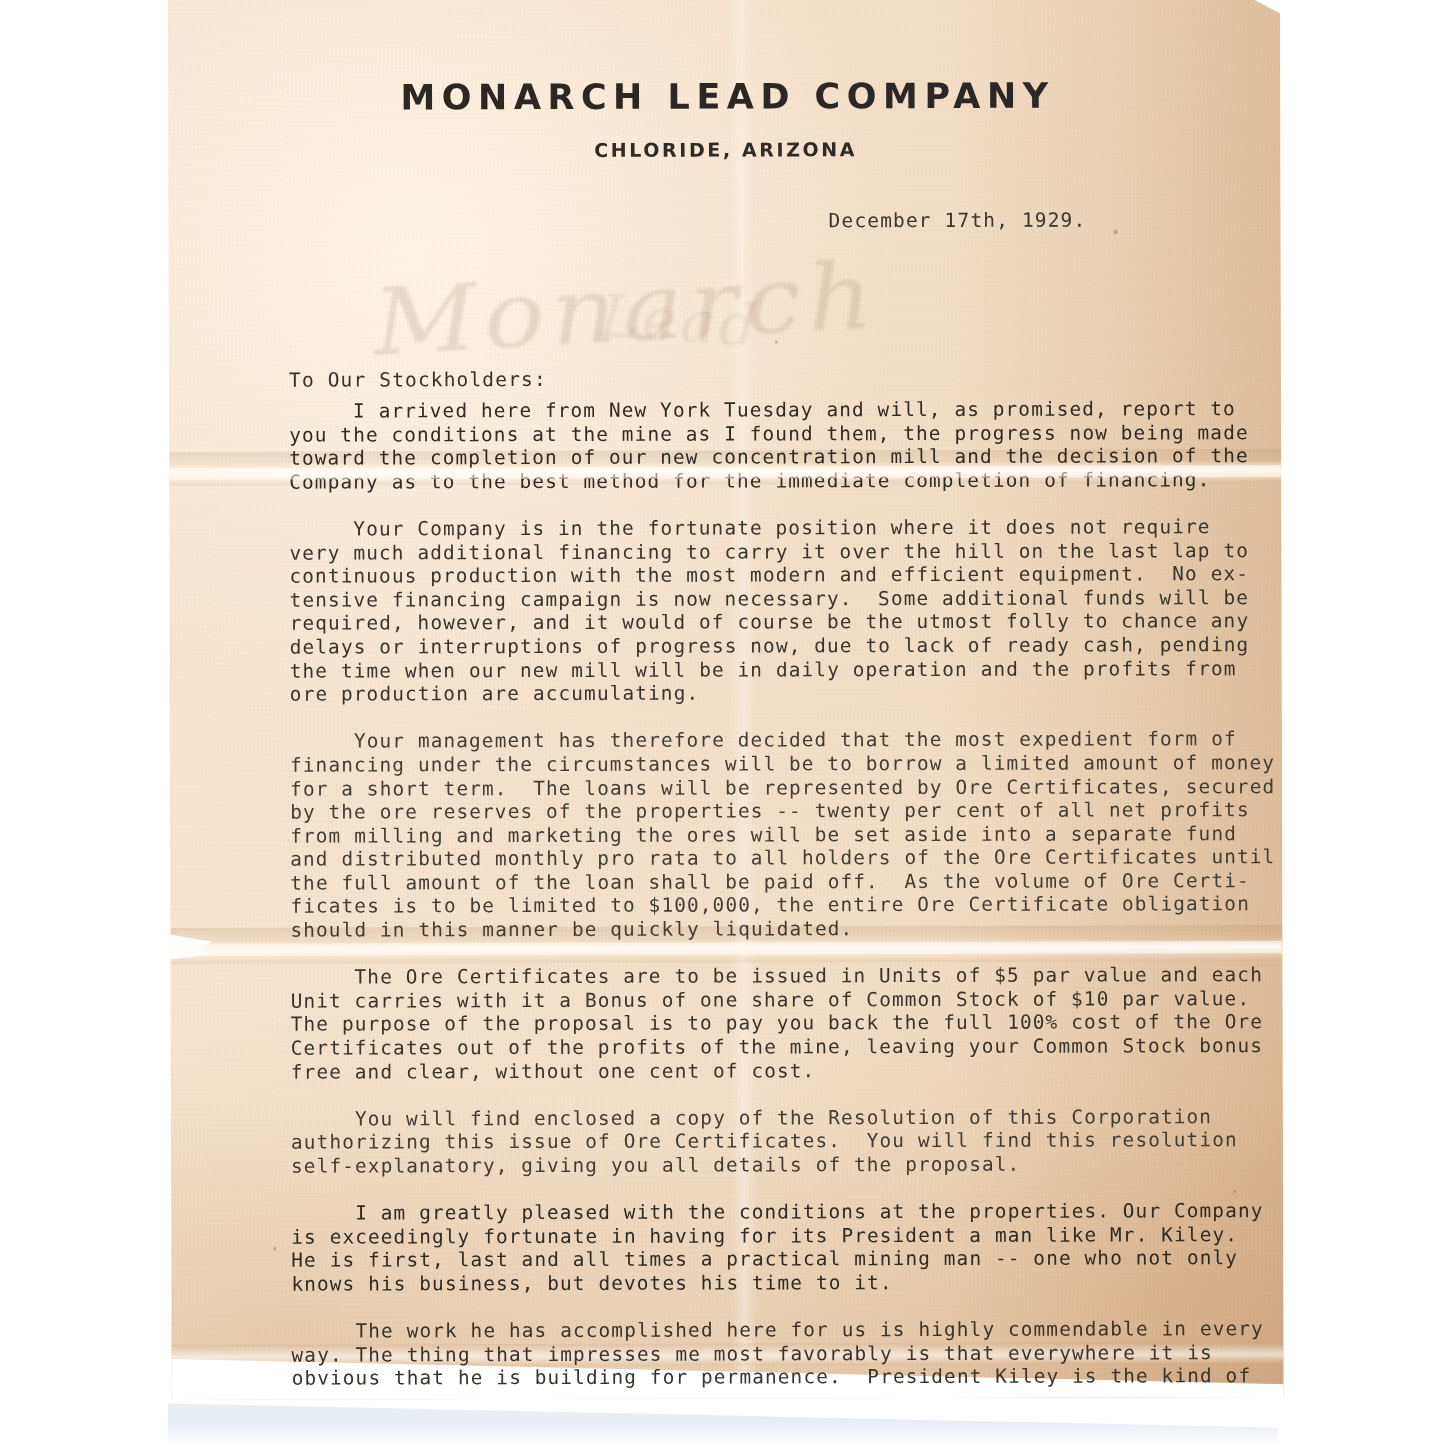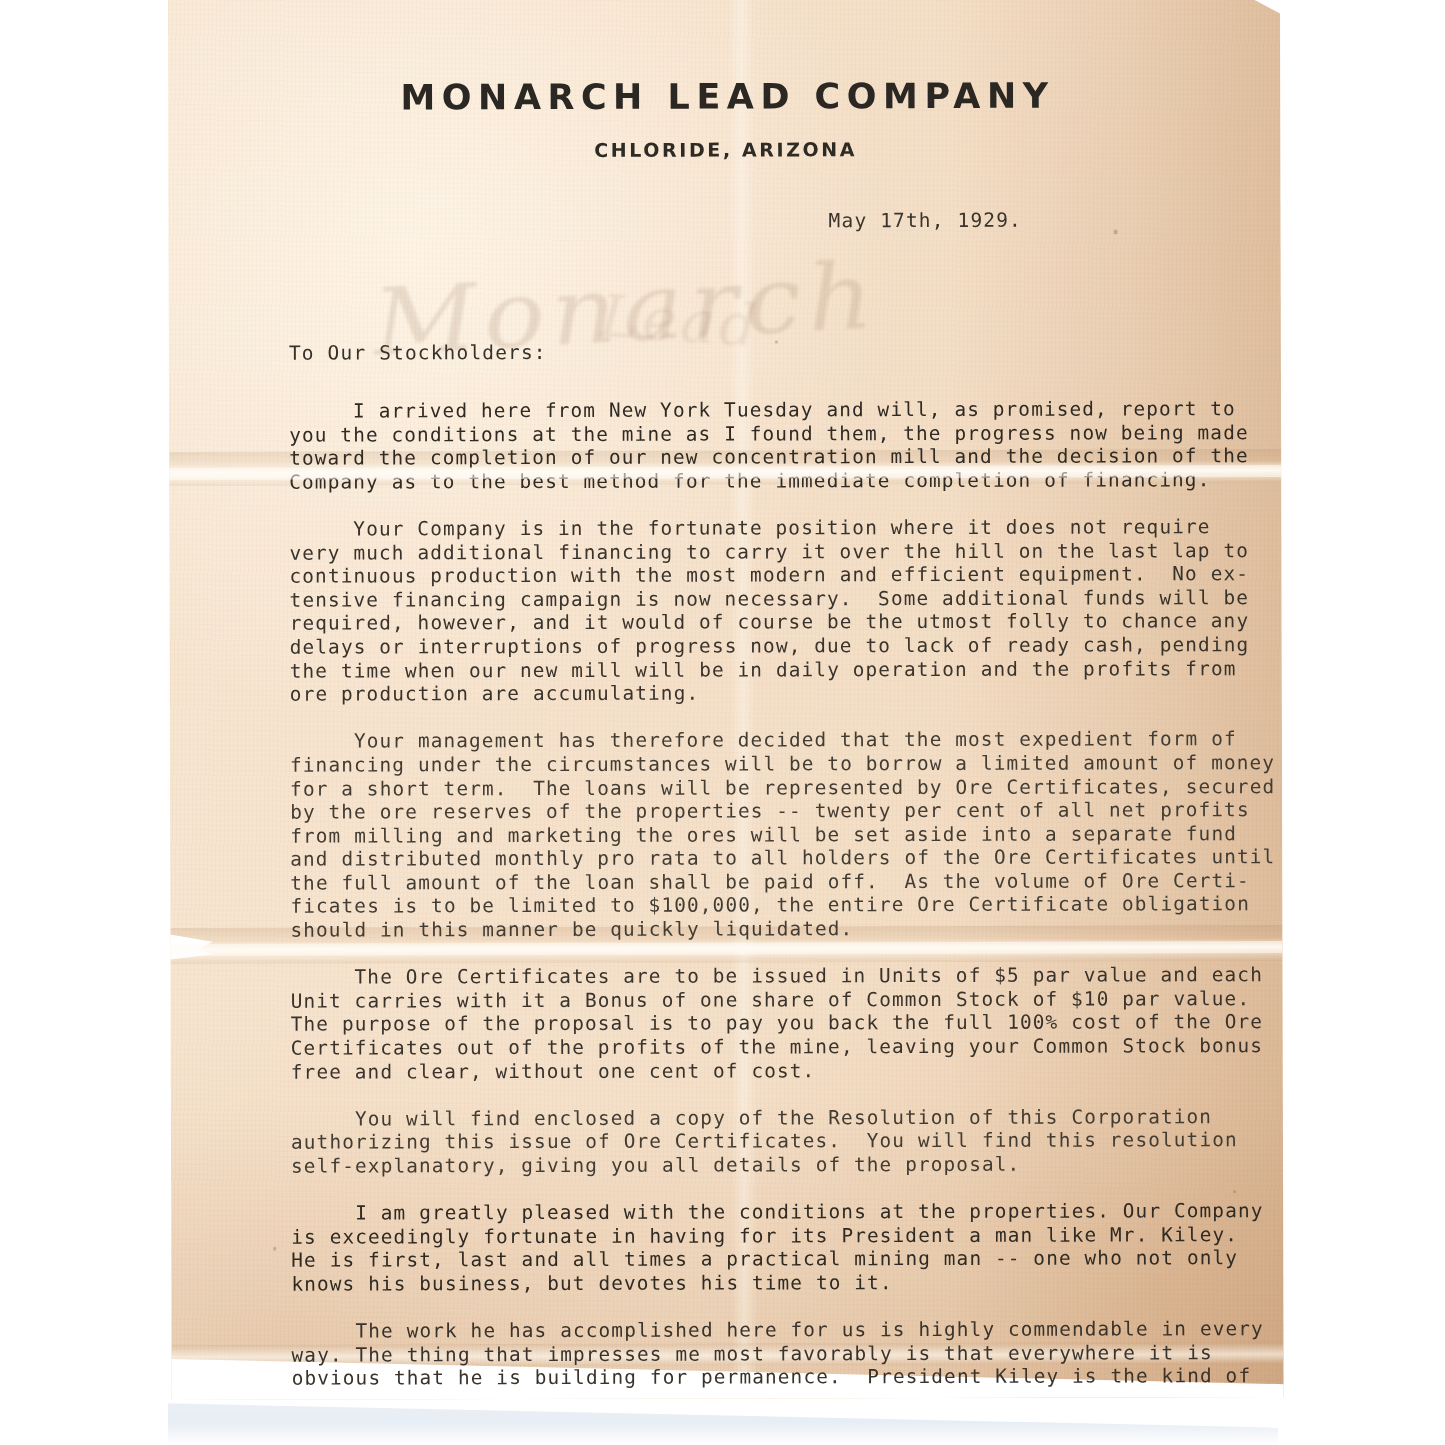--- a/index.html
+++ b/index.html
@@ -155,21 +155,21 @@
     color:#2e2a24;
     text-indent:2.6px;
   }
 
   #date-line{
     position:absolute;top:211px;left:660px;
     font-size:19.5px;letter-spacing:1.15px;color:#3a342c;
   }
 
   #salutation{
-    position:absolute;top:342px;left:120px;
+    position:absolute;top:369px;left:120px;
     font-size:19.5px;letter-spacing:1.15px;color:#36312a;
   }
 
   #body{
     position:absolute;top:400px;left:120px;width:870px;
   }
   .para{
     font-size:19.4px;
     line-height:23.6px;
     letter-spacing:1.12px;
@@ -212,21 +212,21 @@
   <div class="speck" style="left:390px;top:1377px;width:5px;height:4px;"></div>
   <div class="speck" style="left:546px;top:1390px;width:6px;height:5px;opacity:.6;"></div>
 
   <div id="letter">
 
     <div id="letterhead">
       <div id="company-name">MONARCH LEAD COMPANY</div>
       <div id="company-city">CHLORIDE, ARIZONA</div>
     </div>
 
-    <div id="date-line">May 17th, 1929.</div>
+    <div id="date-line">December 17th, 1929.</div>
 
     <div id="salutation">To Our Stockholders:</div>
 
     <div id="body">
         <p class="para ink-strong">     I arrived here from New York Tuesday and will, as promised, report to
 you the conditions at the mine as I found them, the progress now being made
 toward the completion of our new concentration mill and the decision of the
 Company as to the best method for the immediate completion of financing.</p>
         <p class="para ">     Your Company is in the fortunate position where it does not require
 very much additional financing to carry it over the hill on the last lap to

